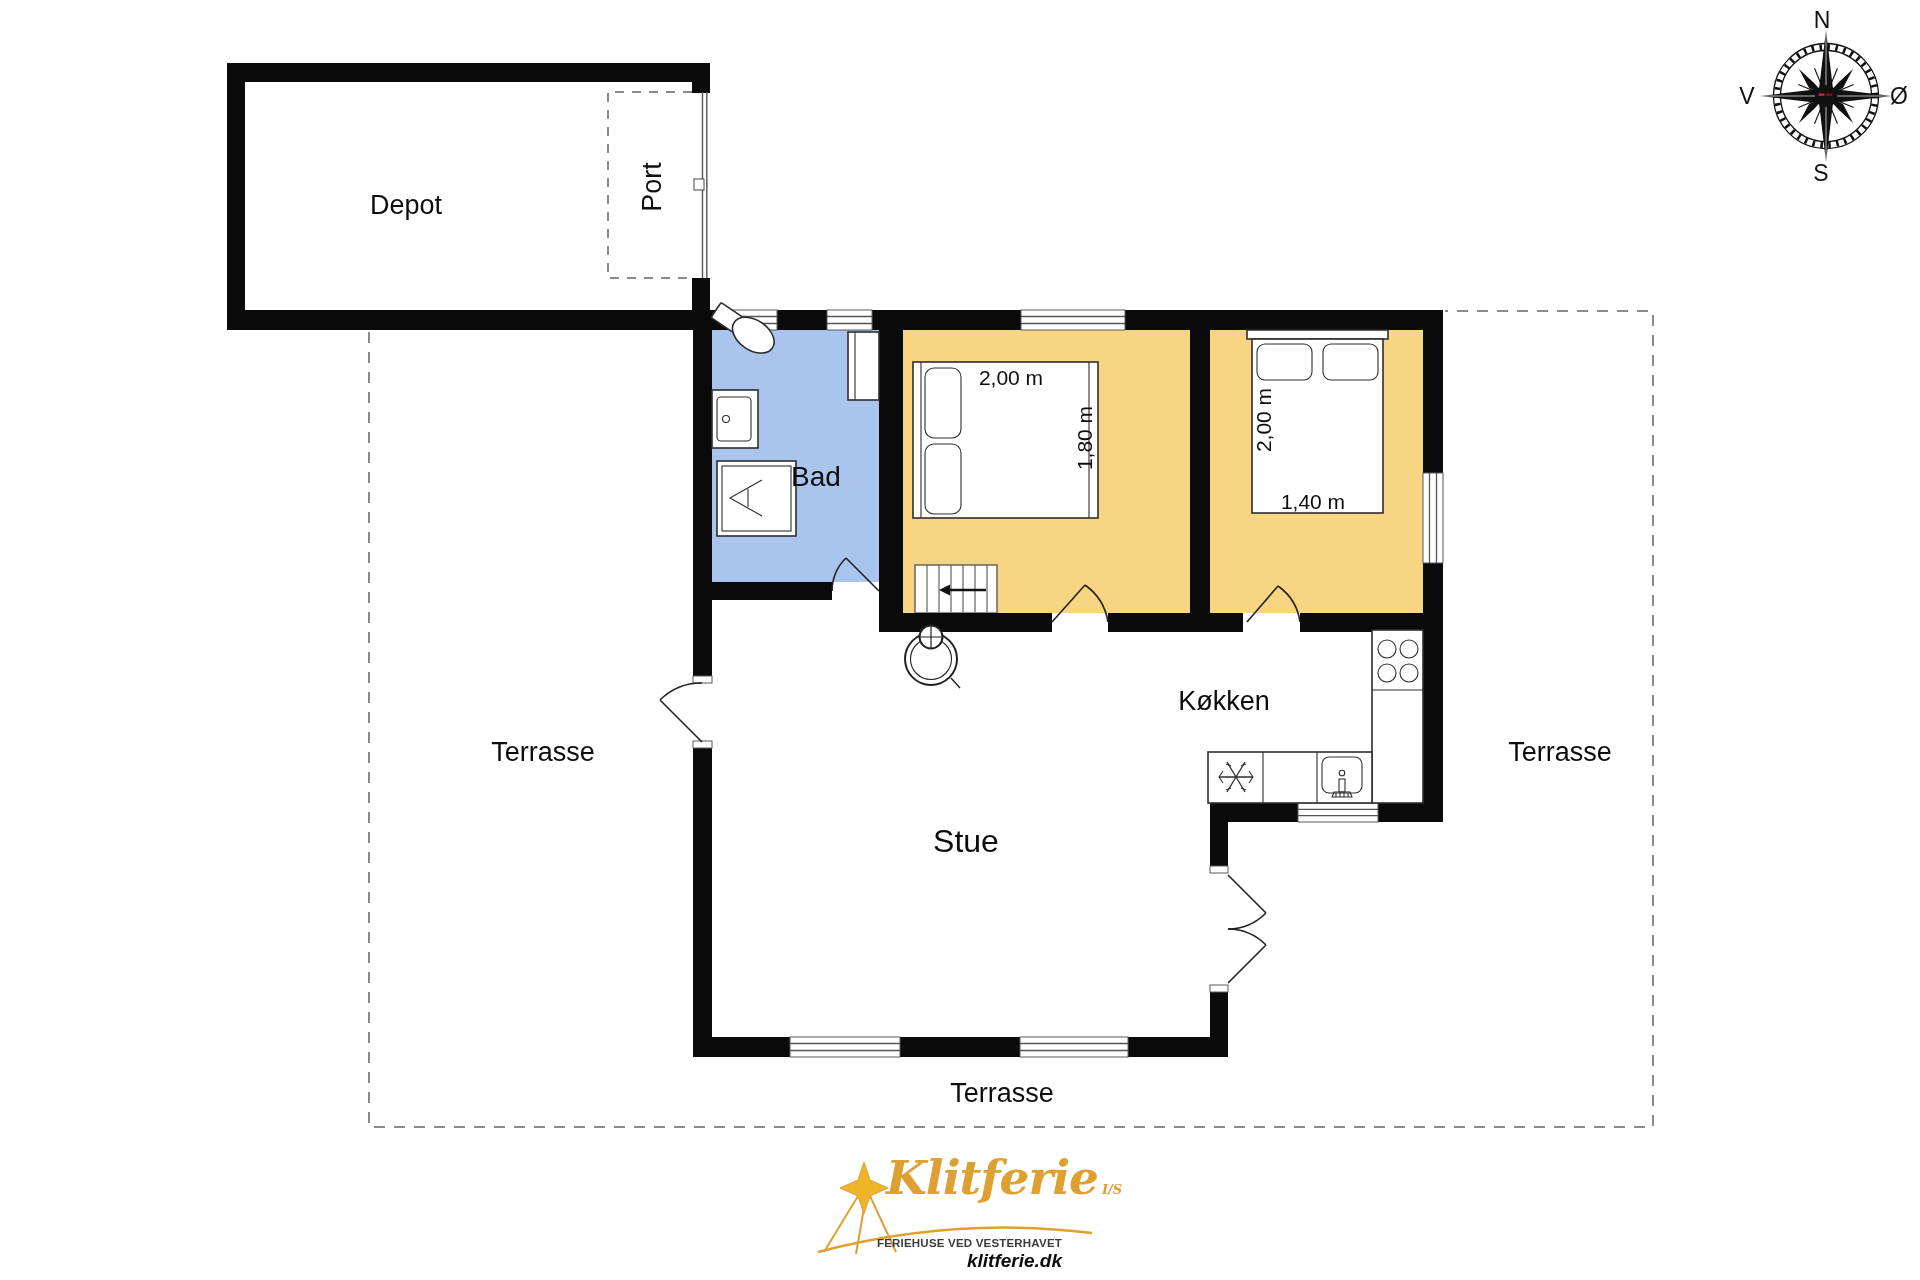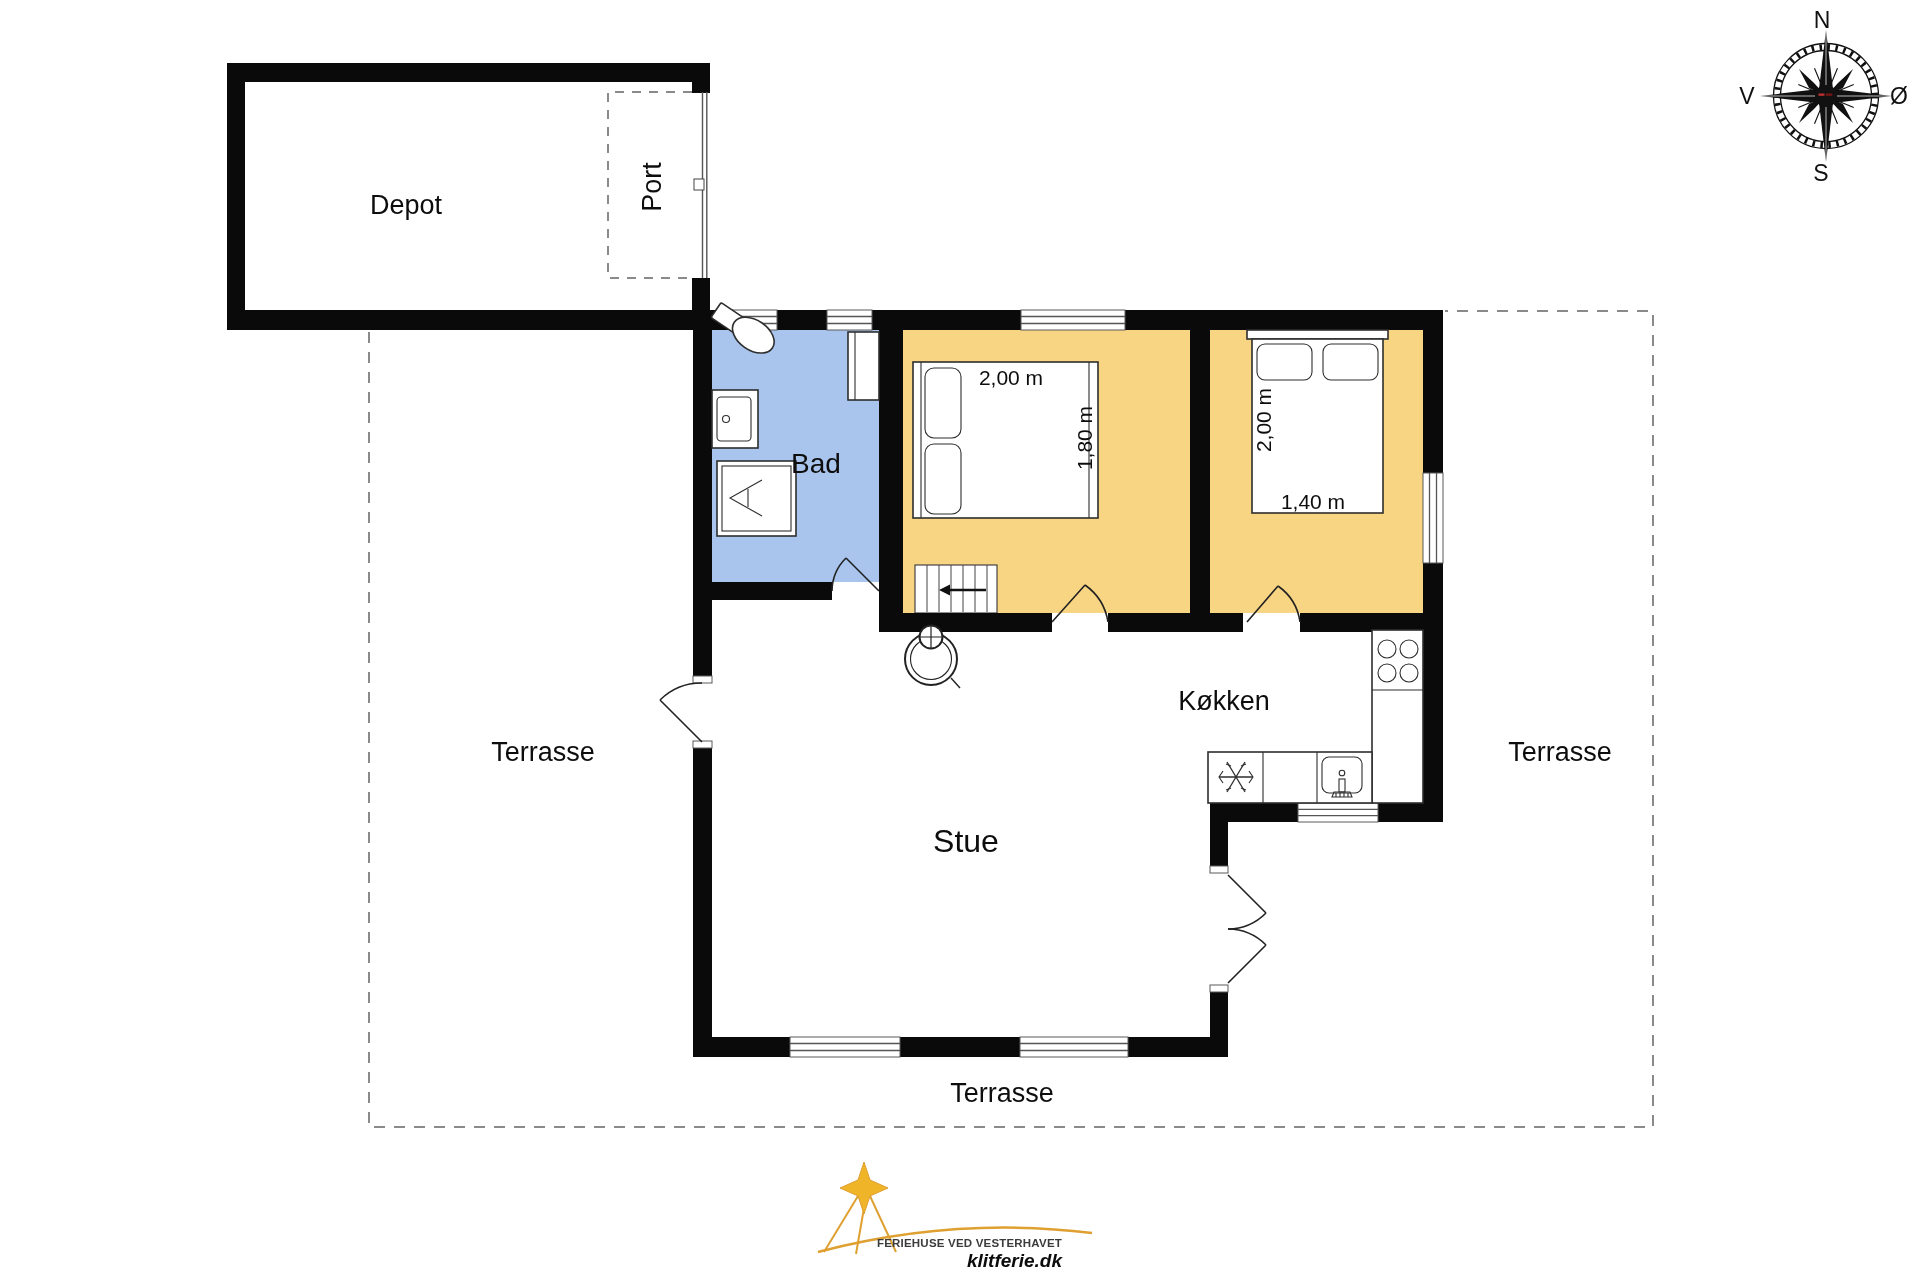--- a/index.html
+++ b/index.html
@@ -215,35 +215,36 @@
       <rect x="1825.8" y="93.5" width="6.5" height="2.3" fill="#7A1515"></rect>
       <text class="compass-letter" x="1822" y="28" text-anchor="middle">N</text>
       <text class="compass-letter" x="1899" y="104" text-anchor="middle">Ø</text>
       <text class="compass-letter" x="1821" y="181" text-anchor="middle">S</text>
       <text class="compass-letter" x="1747" y="104" text-anchor="middle">V</text>
     </g>
   </svg>
 
   <div class="lbl" style="left:406px;top:205px;">Depot</div>
   <div class="lbl rot" style="left:652px;top:187px;">Port</div>
-  <div class="lbl" style="left:816px;top:464px;font-size:28px;text-align:center;">Bad</div>
+  <div class="lbl" style="left:816px;top:477px;font-size:28px;text-align:center;">Bad</div>
   <div class="lbl" style="left:1224px;top:701px;">Køkken</div>
   <div class="lbl" style="left:966px;top:841px;font-size:32px;">Stue</div>
   <div class="lbl" style="left:543px;top:752px;">Terrasse</div>
   <div class="lbl" style="left:1560px;top:752px;">Terrasse</div>
   <div class="lbl" style="left:1002px;top:1093px;">Terrasse</div>
 
   <div class="lbl dim" style="left:1011px;top:377px;">2,00 m</div>
   <div class="lbl dim rot" style="left:1084px;top:438px;">1,80 m</div>
   <div class="lbl dim rot" style="left:1263px;top:420px;">2,00 m</div>
   <div class="lbl dim" style="left:1313px;top:501px;">1,40 m</div>
 
   <div class="logo">
     <svg width="280" height="125" viewBox="0 0 280 125" style="position:absolute;left:0;top:0;overflow:visible;">
       <path d="M18 104 Q155 68 292 85" fill="none" stroke="var(--gold)" stroke-width="2.5"></path>
       <path d="M58 48 L24 104 M64 60 L56 106 M70 48 L96 104" stroke="var(--gold)" stroke-width="2" fill="none"></path>
       <polygon points="64,14 70,32 88,40 70,48 64,66 58,48 40,40 58,32" fill="#F0B429" stroke="var(--gold)" stroke-width="1"></polygon>
     </svg>
+    <div class="logo-brand"><span>Klitferie</span><span class="logo-suffix">I/S</span></div>
     <div class="logo-tagline">FERIEHUSE VED VESTERHAVET</div>
     <div class="logo-site">klitferie.dk</div>
   </div>
 
 </div>
 
 </body></html>

